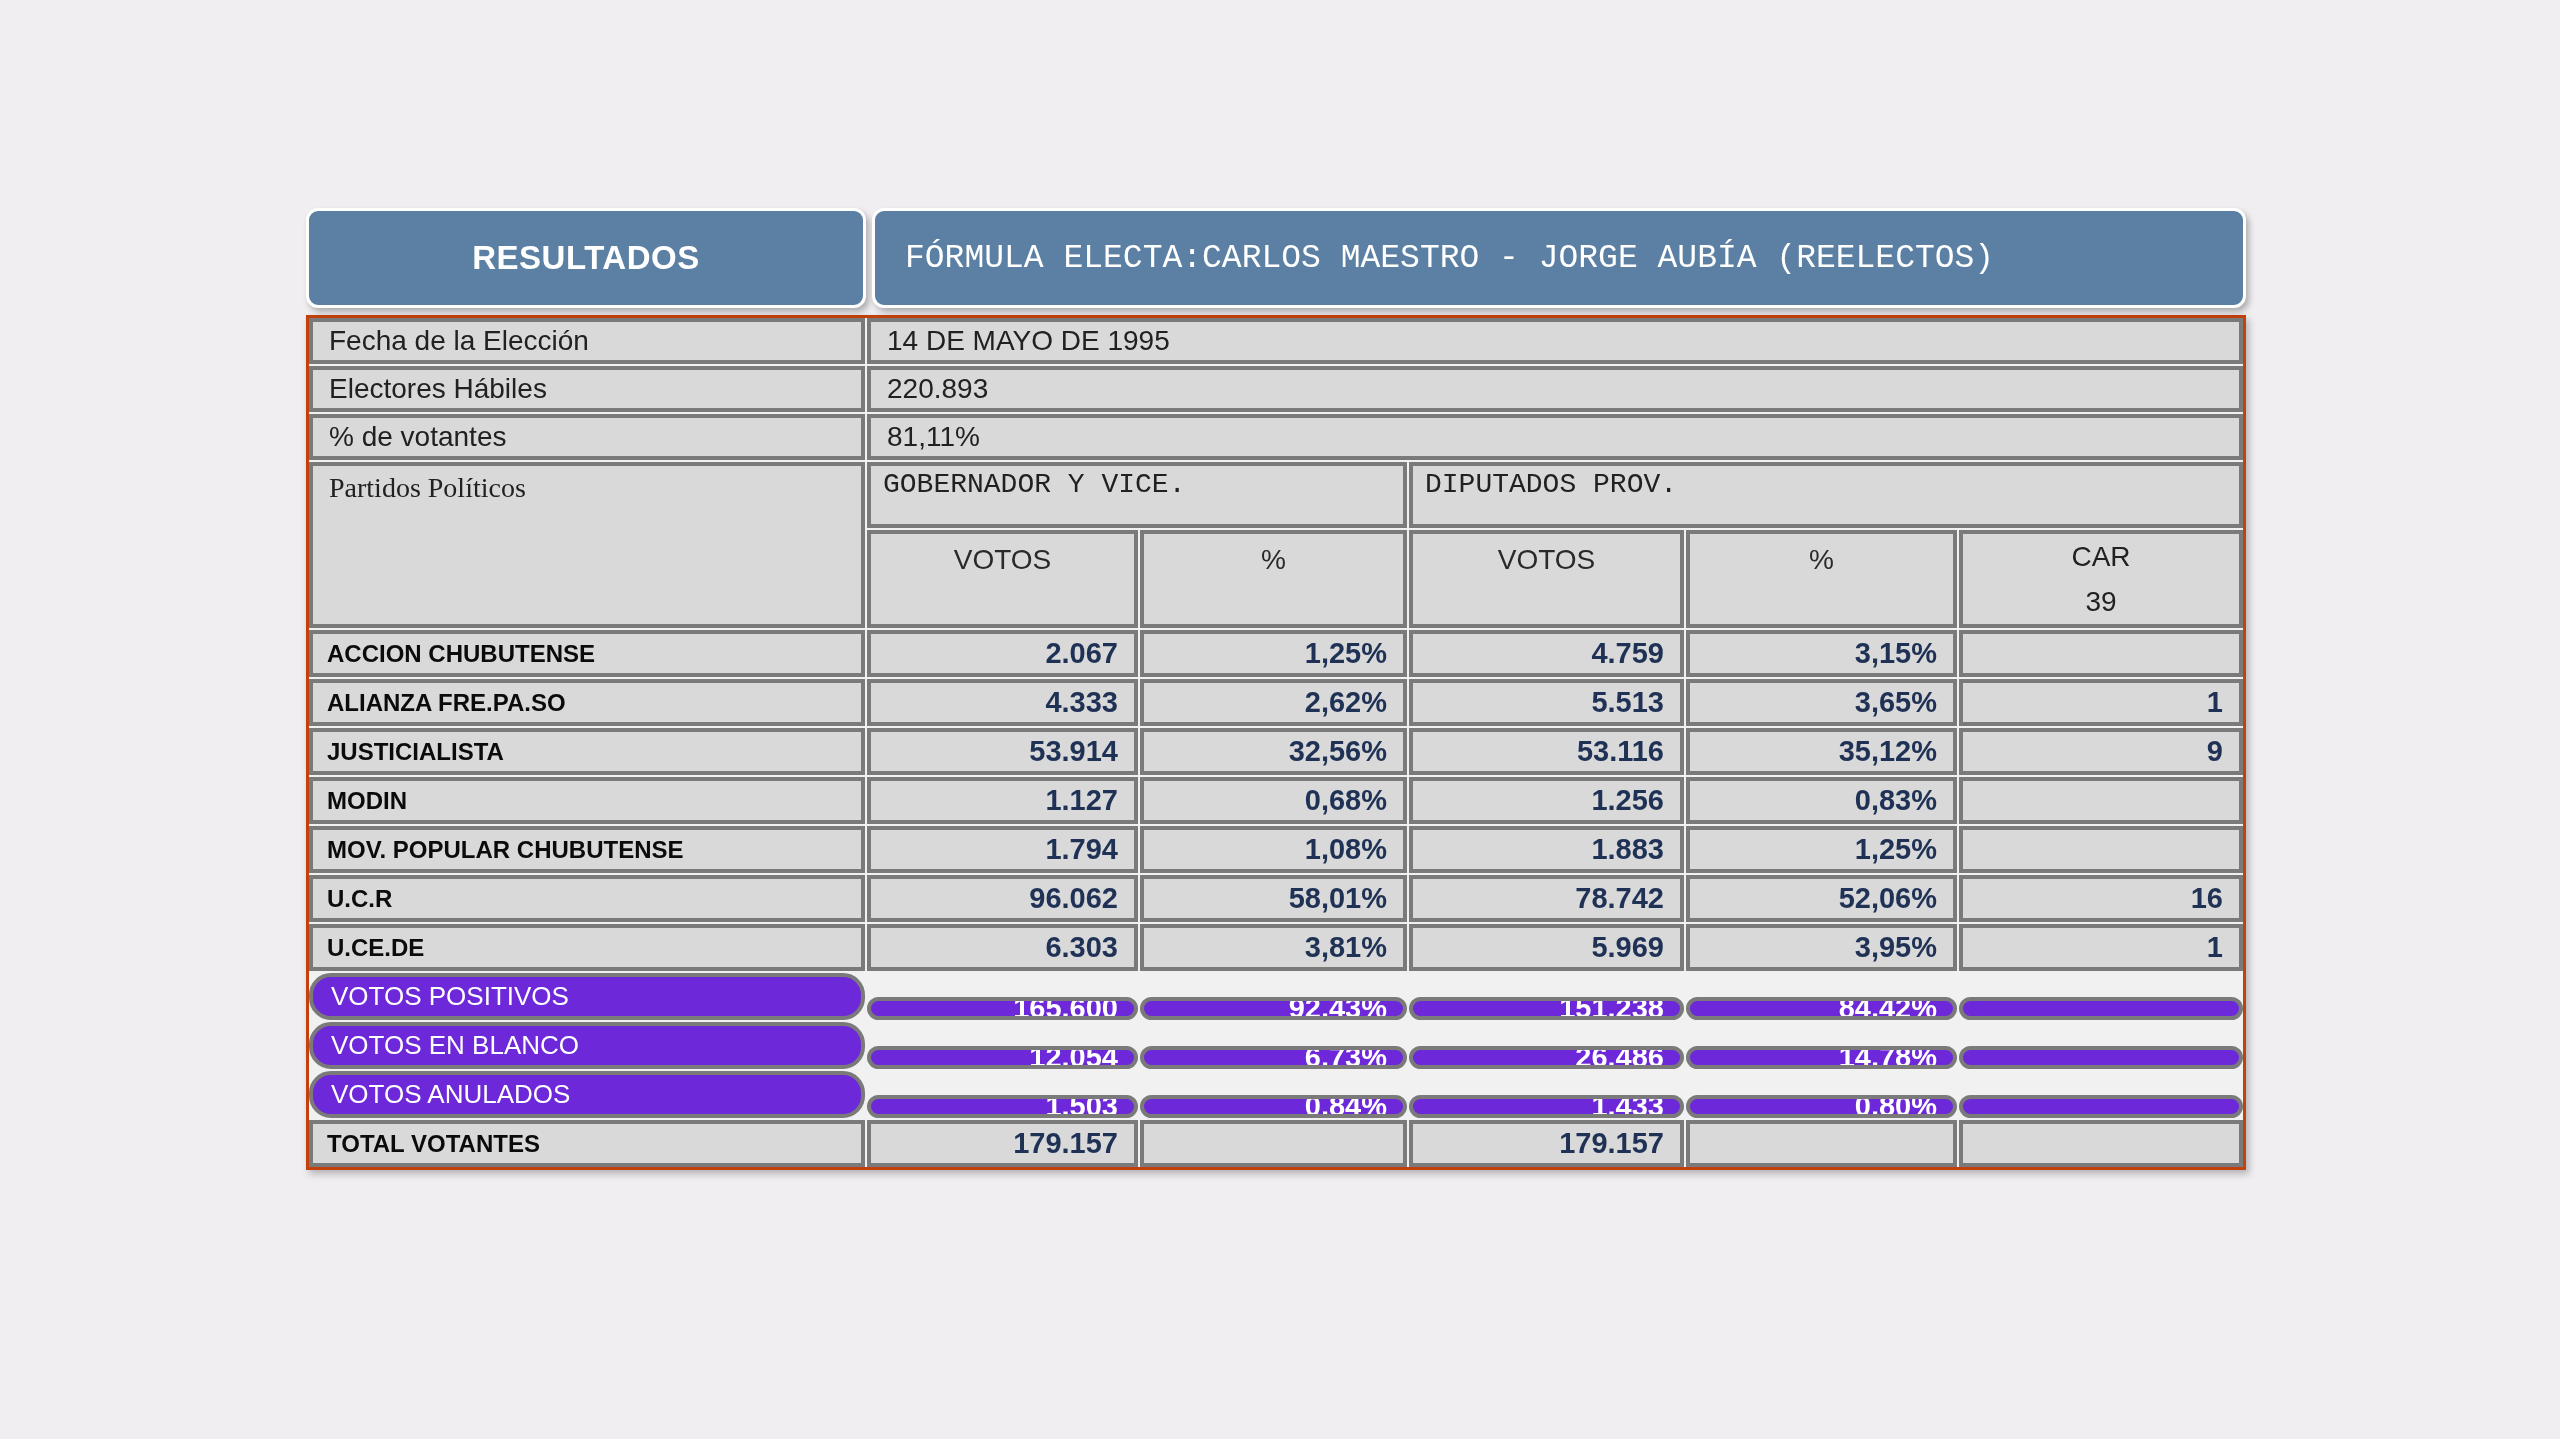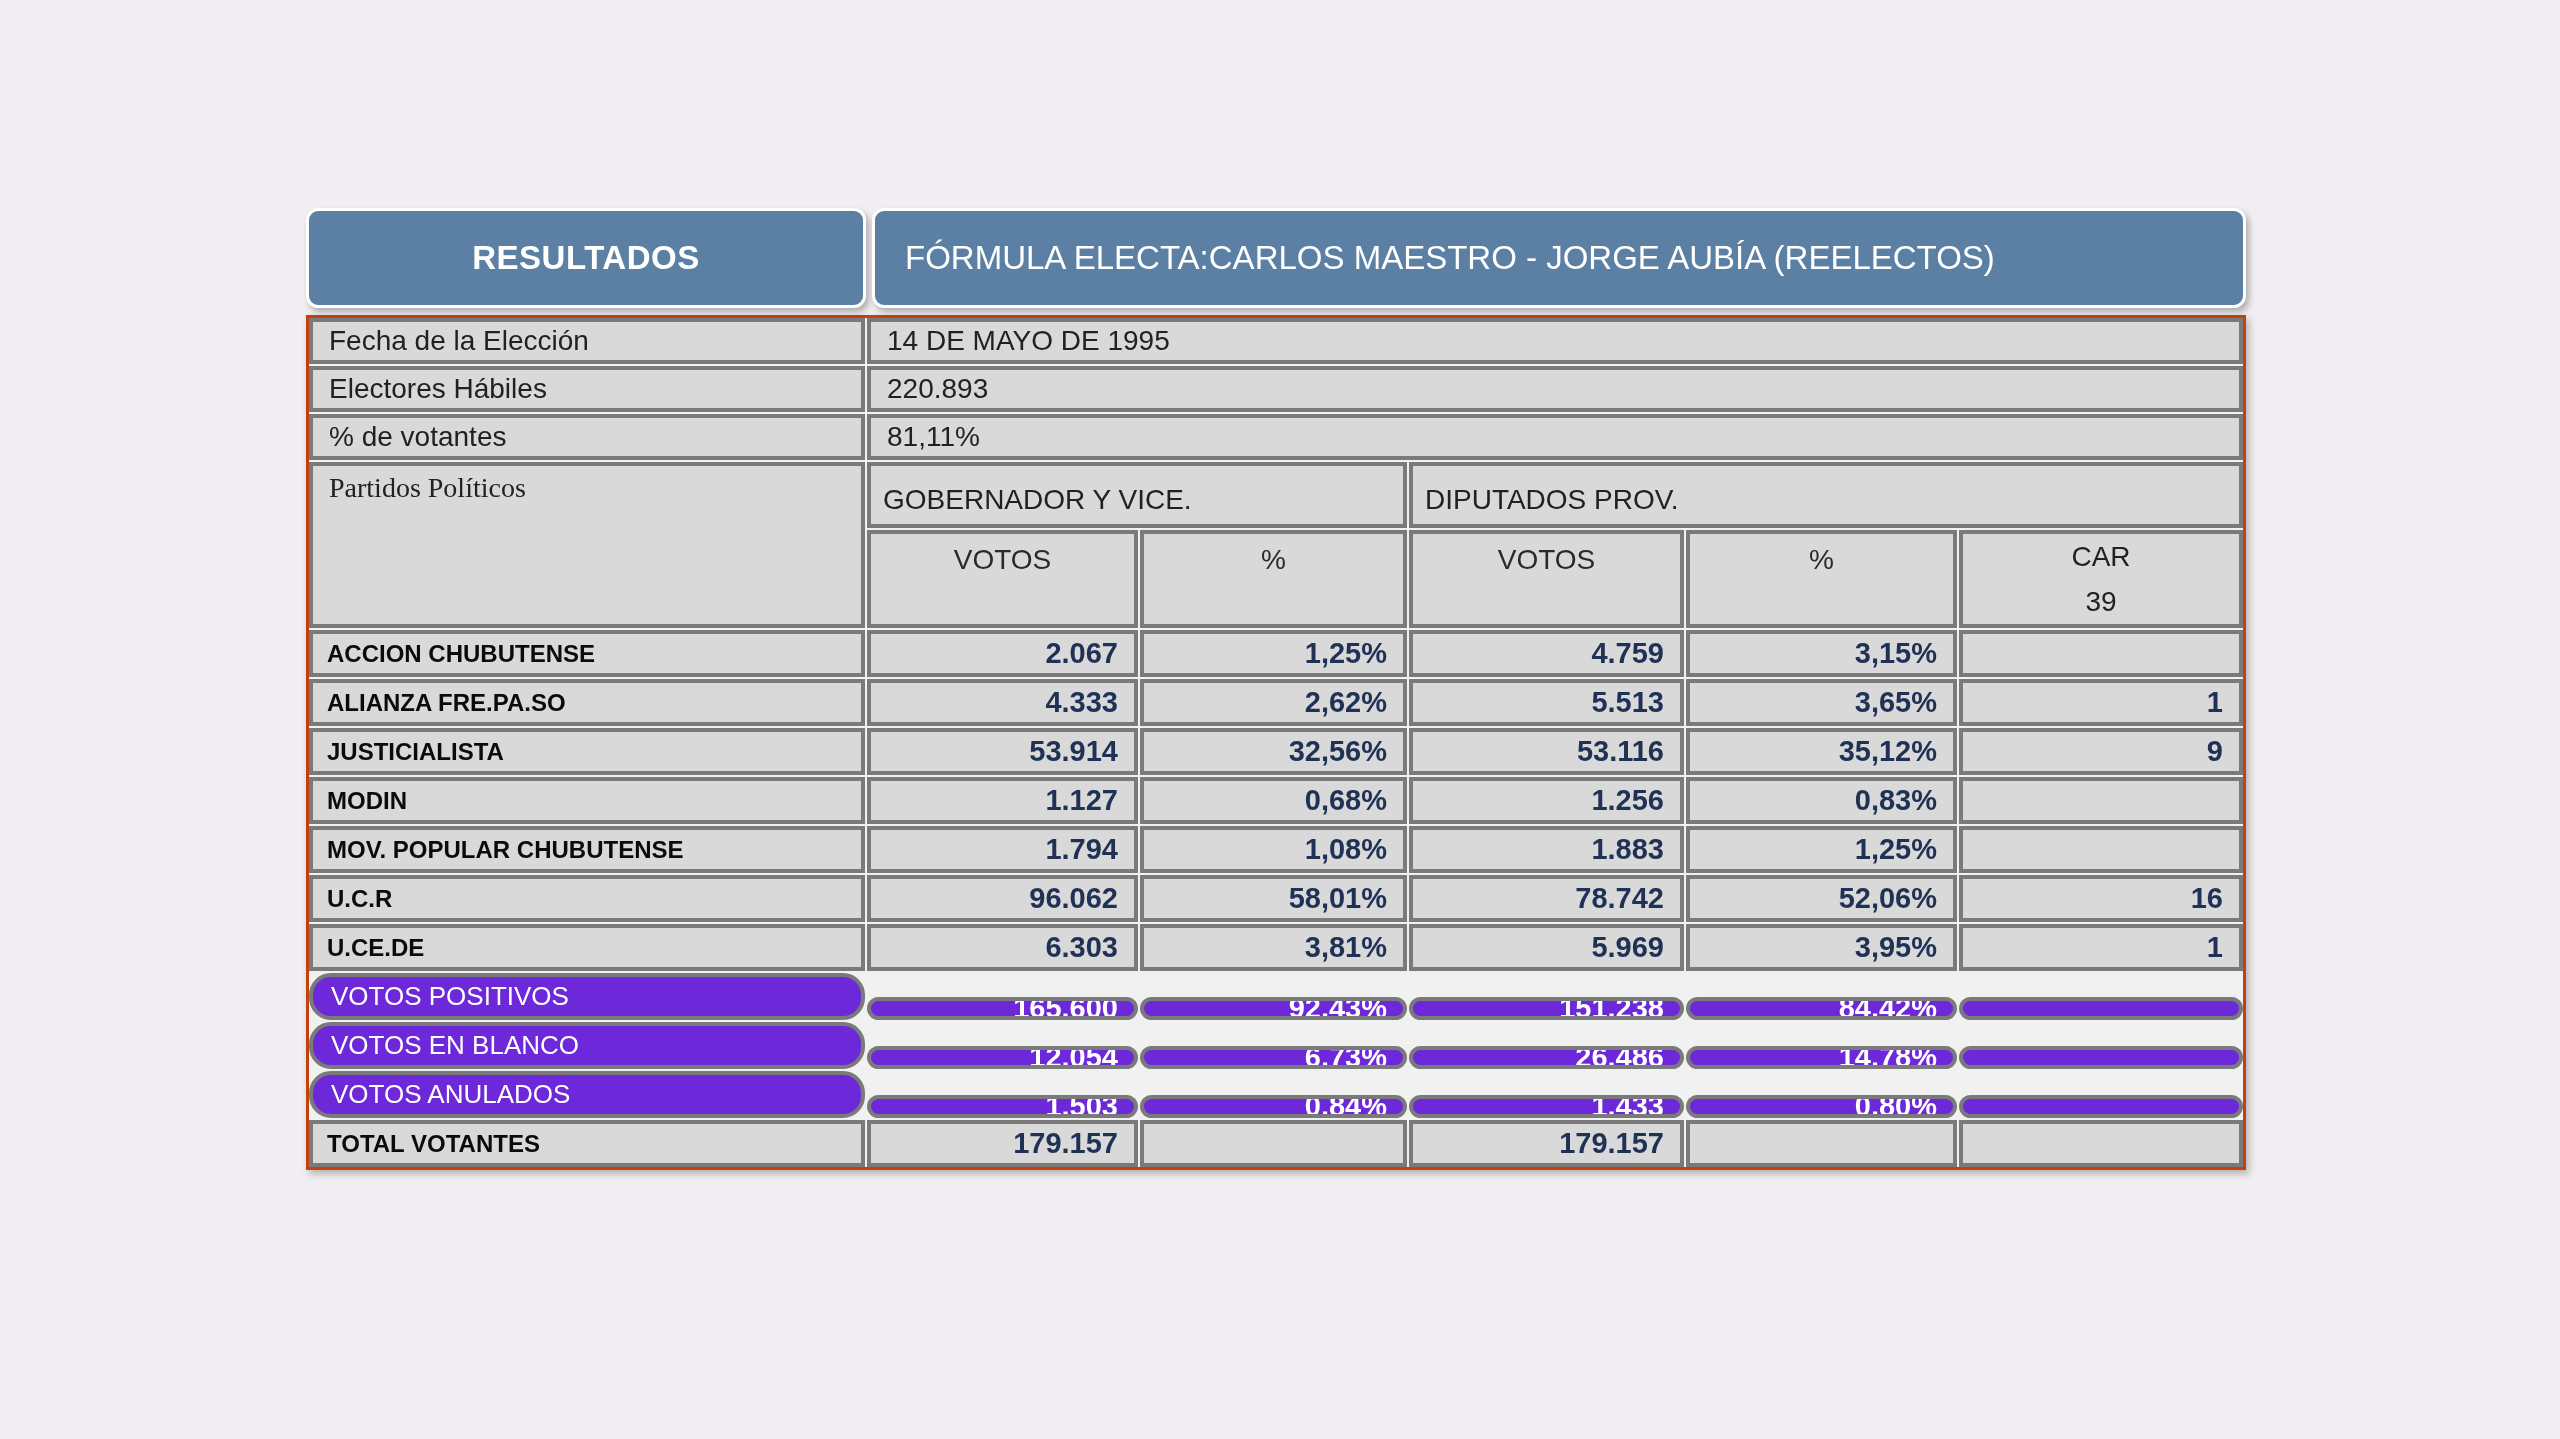--- a/index.html
+++ b/index.html
@@ -19,21 +19,21 @@
     background:#5b80a4;
     border:3px solid #ffffff;
     border-radius:12px;
     color:#ffffff;
     display:flex;
     align-items:center;
     box-shadow:3px 4px 6px rgba(0,0,0,0.28);
     font-size:33px;
   }
   .btn.results { width:560px; justify-content:center; font-weight:bold; letter-spacing:0.5px; }
-  .btn.formula { flex:1; justify-content:flex-start; padding-left:30px; font-weight:400; }
+  .btn.formula { flex:1; justify-content:flex-start; padding-left:30px; font-weight:400;font-family:Liberation Mono, monospace; }
 
   
   .grid {
     display:grid;
     grid-template-columns:556px 271px 267px 275px 271px 1fr;
     grid-template-rows:46px 46px 46px 66px 98px repeat(11,47px);
     gap:2px;
     background:#f2f1f2;
     border:3px solid #c2410c;
     box-shadow:3px 4px 7px rgba(0,0,0,0.25);
@@ -47,21 +47,21 @@
     color:#212121;
     font-size:28px;
   }
   .s2 { grid-column:span 2; }
   .s3 { grid-column:span 3; }
   .s5 { grid-column:span 5; }
   .r2 { grid-row:span 2; }
 
   .lab   { padding-left:16px; }
   .top   { align-items:flex-start; padding-top:6px;font-family:Liberation Serif, serif; }
-  .bot   { align-items:flex-end; padding-bottom:8px; padding-left:12px; }
+  .bot   { align-items:flex-end; padding-bottom:24px; padding-left:12px;font-family:Liberation Mono, monospace; }
   .chdr  { justify-content:center; align-items:flex-start; padding-top:10px; color:#2a2a2a; }
   .car   { justify-content:center; align-items:center; text-align:center; line-height:1.62; }
 
   .pname { font-weight:bold; font-size:24px; color:#0b0b0b; padding-left:14px; }
   .num   { justify-content:flex-end; padding-right:16px; font-weight:bold; font-size:29px; color:#1f3256; }
 
   .dark       { background:#6d28d9; border-color:#7a7a7a;border-radius:22px; }
   .dark.dlab  { color:#ffffff; font-weight:400; font-size:26px; padding-left:18px; }
   .dark.num   { color:#ffffff;margin-top:24px; }
 

